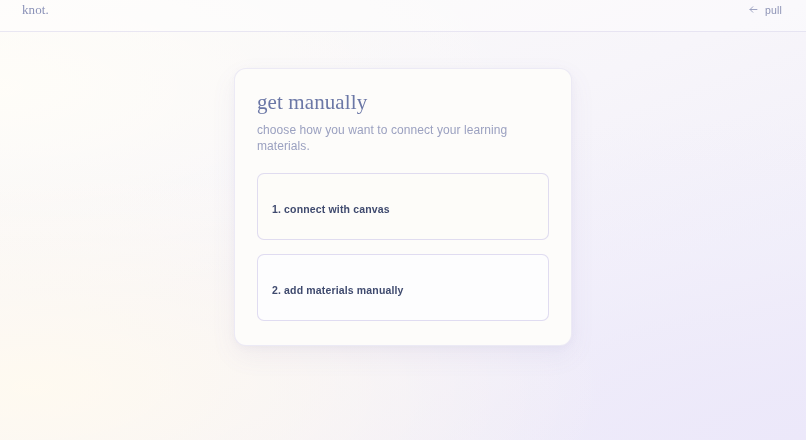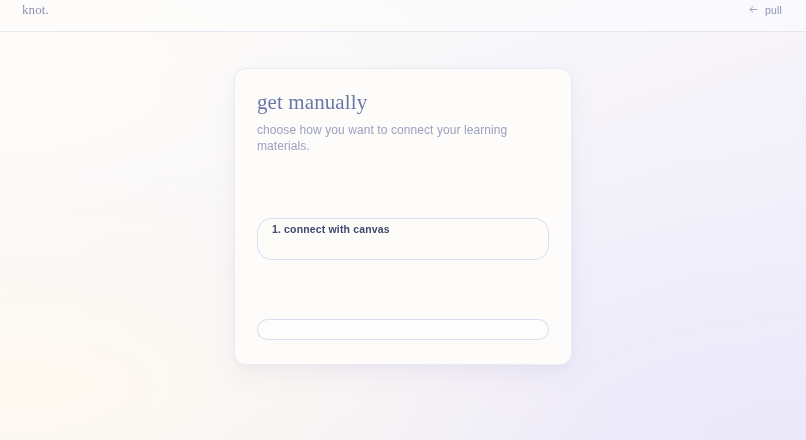--- a/index.html
+++ b/index.html
@@ -108,26 +108,25 @@
   }
 
   
   .options {
     display: flex;
     flex-direction: column;
     gap: 14px;
   }
   .option {
     box-sizing: border-box;
-    padding: 4px 14px 15px 14px;
+    padding: 29px 14px 15px 14px;
     border: 1px solid rgba(218,214,238,0.85);
-    border-radius: 15px;
+    border-radius: 7px;
     background: #fdfdfe;
     cursor: pointer;
-    margin-top: 45px;
   }
   .option.warm {
     background: #fdfcf9;
   }
   .option-title {
     font-size: 10.5px;
     font-weight: 700;
     color: #3f4a6e;
     letter-spacing: 0.15px;
     margin: 0 0 9px 0;
@@ -167,19 +166,20 @@
       <h1 class="card-title">get manually</h1>
       <p class="card-subtitle">choose how you want to connect your learning materials.</p>
 
       <div class="options">
 
         <div class="option warm">
           <p class="option-title">1. connect with canvas</p>
         </div>
 
         <div class="option">
+          <p class="option-title">2. add materials manually</p>
         </div>
 
       </div>
     </div>
 
   </div>
 </div>
 
 </body></html>

